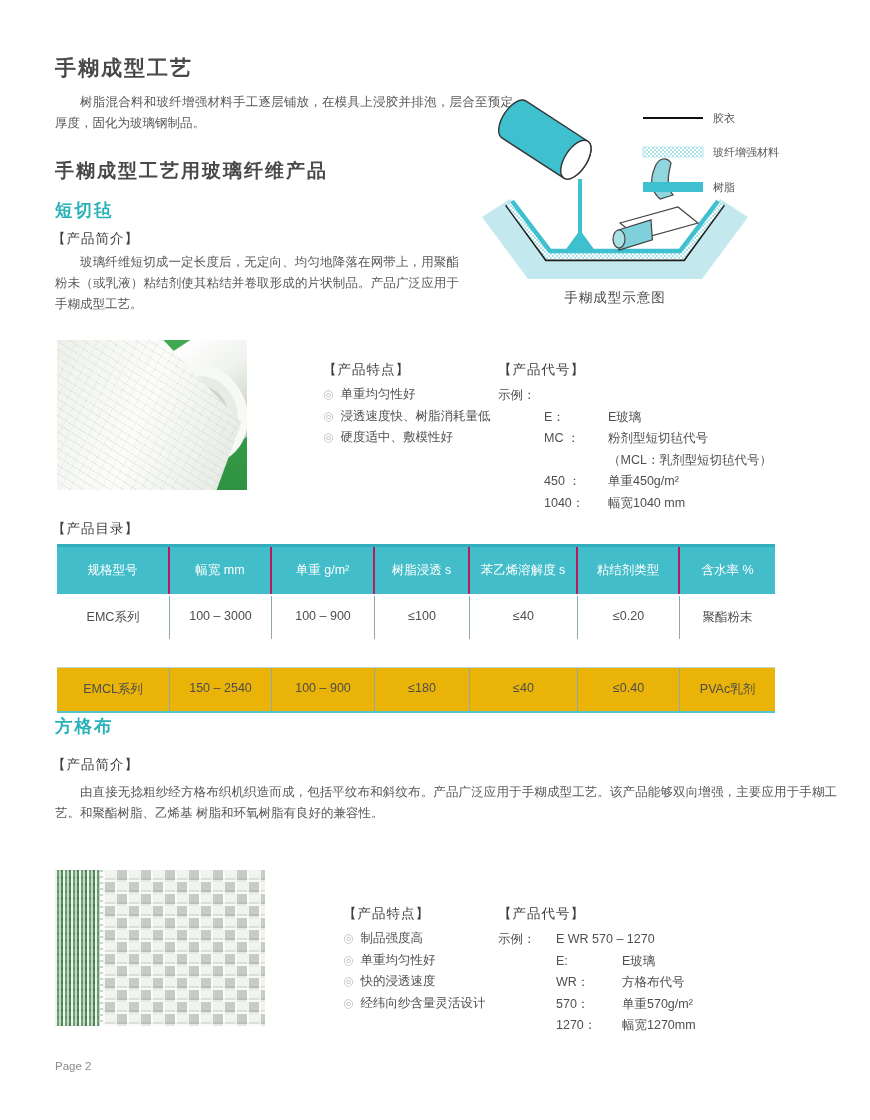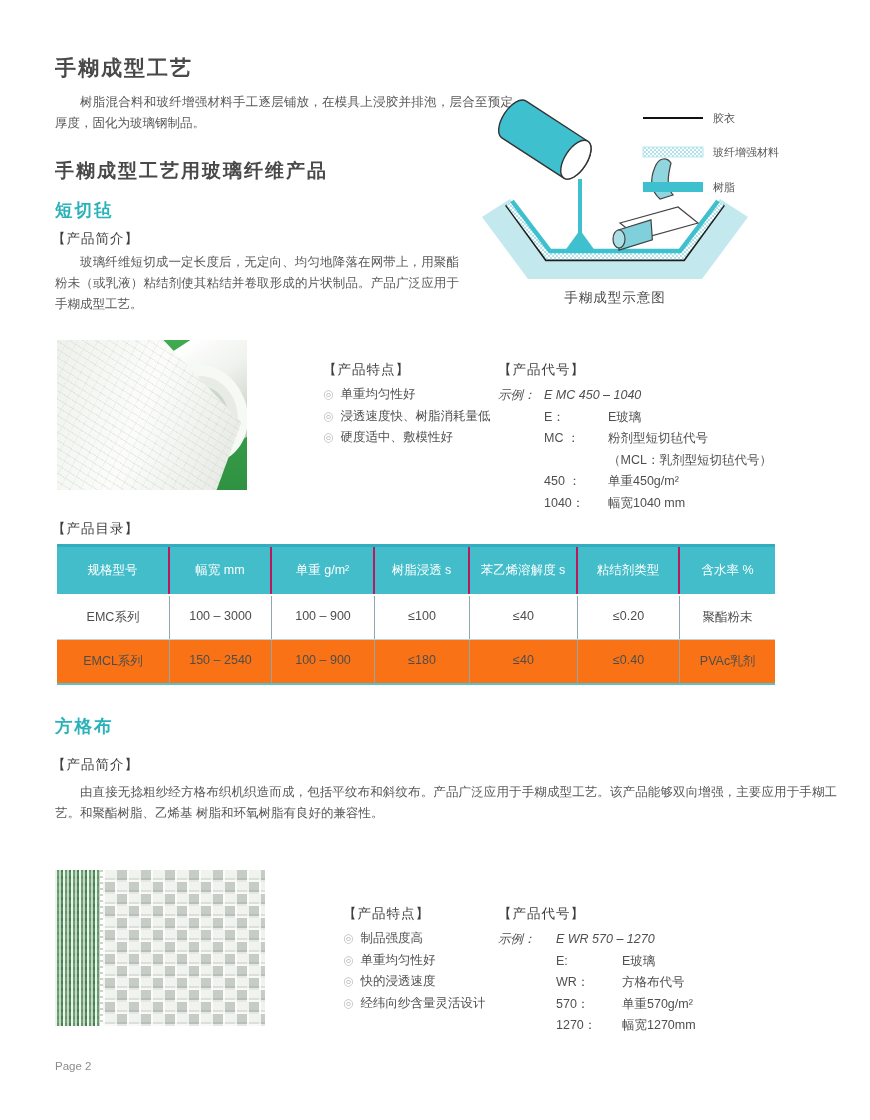--- a/index.html
+++ b/index.html
@@ -59,39 +59,39 @@
   .features.f2{left:308px;top:905px;}
   .feat-title{font-size:13.5px;color:#3e3e3e;letter-spacing:1px;margin-bottom:5px;}
   .feat-item{display:flex;gap:7px;font-size:12.5px;line-height:21.5px;color:#4f4f4f;}
   .bullet{color:#b9bfbf;font-size:12px;line-height:21.5px;}
 
   
   .codeblk{position:absolute;width:320px;}
   .codeblk.c1{left:498px;top:361px;}
   .codeblk.c2{left:498px;top:905px;}
   .code-title{font-size:13.5px;color:#3e3e3e;letter-spacing:1px;margin-bottom:6px;}
-  .code-ex{display:grid;font-size:12.5px;line-height:21.5px;color:#4f4f4f;font-style:italic;}
+  .code-ex{display:grid;font-size:12.5px;line-height:21.5px;color:#4f4f4f;}
   .c1 .code-ex{grid-template-columns:46px 1fr;}
   .c2 .code-ex{grid-template-columns:58px 1fr;}
   .code-body{margin-left:46px;}
   .c2 .code-body{margin-left:58px;}
   .code-row{display:grid;font-size:12.5px;line-height:21.5px;color:#4f4f4f;}
   .c1 .code-row{grid-template-columns:64px 1fr;}
   .c2 .code-row{grid-template-columns:66px 1fr;}
 
   
   .catalog-label{left:52px;top:520px;}
   .catalog-table{position:absolute;left:57px;top:544px;width:718px;border-bottom:2px solid #55c2cd;}
   .t-head{display:grid;grid-template-columns:113fr 102fr 103fr 95fr 108fr 102fr 95fr;
           background:#42bdc9;border-top:3px solid #30aebd;}
   .th{color:#ffffff;font-size:12.5px;text-align:center;padding:15px 2px;border-right:2px solid #be185d;}
   .th:last-child{border-right:none;}
   .t-row{display:grid;grid-template-columns:113fr 102fr 103fr 95fr 108fr 102fr 95fr;background:#ffffff;}
   .t-row + .t-row{border-top:1px solid #bdd3d8;}
-  .t-row.alt{background:#f97316;}
+  .t-row.alt{background:#eab308;margin-top:28px;}
   .td{font-size:12.5px;color:#4d4d4d;text-align:center;padding:13px 2px;border-right:1px solid #8fa8ae;}
   .td:last-child{border-right:none;}
   .t-head{margin-bottom:2px;}
 
   .footer{position:absolute;left:55px;top:1060px;font-size:11.5px;color:#8c8c8c;}
 </style>
 </head>
 <body>
 
 <div class="page">
@@ -170,21 +170,20 @@
           <span class="bullet">◎</span>
           <span>硬度适中、敷模性好</span>
         </div>
       </div>
   </div>
 
   <div class="codeblk c1">
     <div class="code-title">【产品代号】</div>
     <div class="code-ex">
       <span>示例：</span>
-      <span>E MC 450 – 1040</span>
     </div>
     <div class="code-body">
 
         <div class="code-row">
           <span>E：</span>
           <span>E玻璃</span>
         </div>
 
         <div class="code-row">
           <span>MC ：</span>

